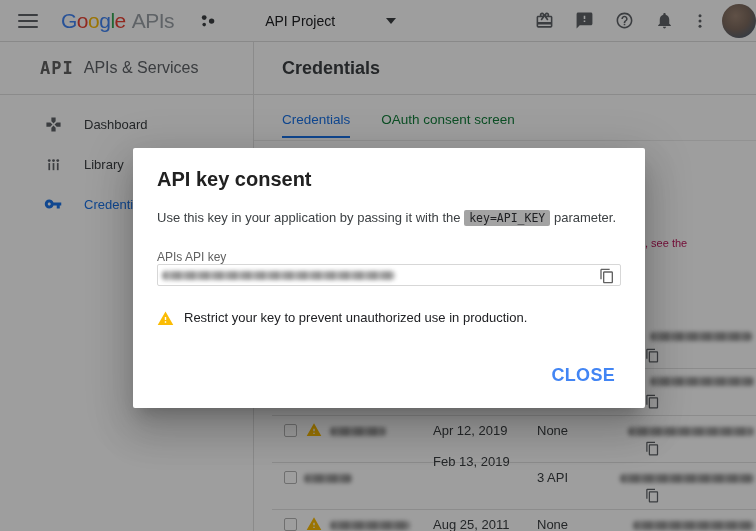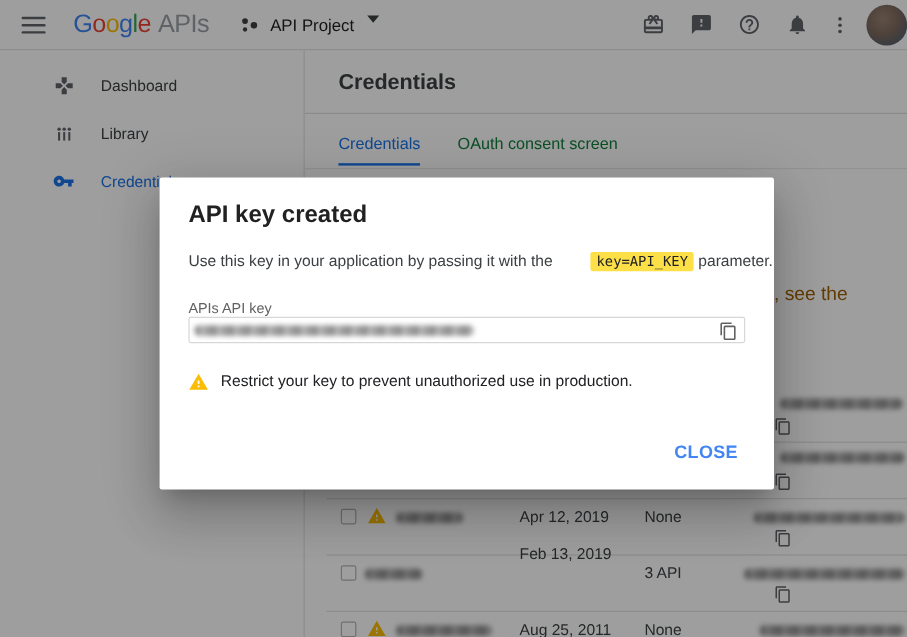--- a/index.html
+++ b/index.html
@@ -14,21 +14,21 @@
   .topbar {
     position:absolute; left:0; top:0; width:756px; height:42px;
     background:#fff; border-bottom:1px solid #ddd;
     display:flex; align-items:center; z-index:1;
   }
   .hamburger { margin-left:18px; width:20px; height:14px; display:flex; flex-direction:column; justify-content:space-between; cursor:pointer; }
   .hamburger div { height:2px; background:#5f6368; border-radius:1px; }
   .logo { margin-left:23px; font-size:21px; letter-spacing:-0.5px; display:flex; align-items:baseline; }
   .logo .lg-letter { font-weight:500; }
   .logo .lg-suffix { color:#9aa0a6; margin-left:6px; font-weight:400; }
-  .proj-switcher { margin-left:26px; display:flex; align-items:flex-start; cursor:pointer; }
+  .proj-switcher { margin-left:26px; display:flex; align-items:center; cursor:pointer;gap:40px; }
   .proj-label { font-size:14px; color:#202124; margin-left:9px; }
   .caret { width:0; height:0; border-left:5px solid transparent; border-right:5px solid transparent; border-top:6px solid #3c4043; margin-left:11px; }
   .tb-icons { margin-left:auto; display:flex; align-items:center; }
   .tb-icon { width:40px; height:40px; display:flex; align-items:center; justify-content:center; cursor:pointer; }
   .avatar {
     width:34px; height:34px; border-radius:50%; margin-left:6px; flex:none;
     background:radial-gradient(circle at 40% 35%, #9b8373 0%, #7d6a5e 45%, #56606e 80%, #3c465a 100%);
   }
 
   
@@ -44,48 +44,48 @@
   
   .main { position:absolute; left:254px; top:42px; width:502px; height:489px; background:#fff; z-index:1; }
   .main-header { height:53px; border-bottom:1px solid #e0e0e0; display:flex; align-items:center; }
   .page-title { margin-left:28px; font-size:18px; color:#3c4043; }
   .tabs { margin-left:28px; padding-top:17px; display:flex; border-bottom:0; font-size:13.5px; }
   .tab { margin-right:31px; padding-bottom:9px; color:#15803d; cursor:pointer; border-bottom:2px solid transparent; }
   .tab.active { border-bottom-color:#1a73e8; }
   .tabs-rule { position:absolute; left:0; top:98px; width:502px; height:1px; background:#ececec; }
 
   
-  .bg-sentence { position:absolute; left:391px; top:195px; font-size:16px; color:#a16207; }
+  .bg-sentence { position:absolute; left:391px; top:195px; font-size:11px; color:#be185d; }
   .bg-keyheader { position:absolute; left:373px; top:293px; font-size:13px; font-weight:bold; color:#202124; }
   .row-sep { position:absolute; left:18px; width:484px; height:1px; background:#e2e2e2; }
   .smudge { position:absolute; height:9px; border-radius:4px;
     background:repeating-linear-gradient(93deg,#7d7d7d 0 5px,#a9a9a9 5px 9px,#8b8b8b 9px 14px);
     filter:blur(2px); opacity:.85; }
   .cbx { position:absolute; width:13px; height:13px; border:1px solid #b3b3b3; border-radius:2px; background:transparent; cursor:pointer; }
   .warn-ico, .copy-ico { position:absolute; display:flex; }
   .cell-date, .cell-usage { position:absolute; font-size:13px; color:#3c4043; white-space:nowrap; }
 
   
   .overlay { position:absolute; inset:0; background:rgba(0,0,0,0.38); z-index:5; }
   .modal {
     position:absolute; left:133px; top:148px; width:512px; height:260px; background:#fff;
     border-radius:2px; z-index:6;
     box-shadow:0 11px 15px -7px rgba(0,0,0,.2), 0 24px 38px 3px rgba(0,0,0,.14), 0 9px 46px 8px rgba(0,0,0,.12);
   }
   .modal-title { position:absolute; left:24px; top:20px; font-size:20px; color:#212121; }
   .modal-body { position:absolute; left:24px; top:62px; font-size:13px; color:#3c4043; }
-  .code-chip { font-family:"DejaVu Sans Mono", monospace; font-size:11.5px; background:#fde047; color:#202124; padding:1px 5px; border-radius:2px;margin-left:28px; }
+  .code-chip { font-family:"DejaVu Sans Mono", monospace; font-size:11.5px; background:#a3a3a3; color:#202124; padding:1px 5px; border-radius:2px; }
   .field-label { position:absolute; left:24px; top:102px; font-size:12px; color:#616161; }
   .key-field { position:absolute; left:24px; top:116px; width:464px; height:22px; border:1px solid #d7d7d7; border-radius:2px; background:#fff; }
   .key-field .smudge { left:4px; top:6px; width:233px; }
   .field-copy { position:absolute; right:5px; top:3px; cursor:pointer; }
   .modal-warning { position:absolute; left:24px; top:162px; display:flex; align-items:flex-start; }
   .modal-warning span { margin-left:10px; font-size:13px; color:#202124; }
   .modal-actions { position:absolute; right:22px; bottom:16px; display:flex; }
-  .txt-btn { font-size:15px; font-weight:bold; letter-spacing:.3px; background:none; border:none; cursor:pointer; font-family:"Liberation Sans", sans-serif; padding:6px 8px; }
+  .txt-btn { font-size:18px; font-weight:bold; letter-spacing:.3px; background:none; border:none; cursor:pointer; font-family:"Liberation Sans", sans-serif; padding:6px 8px; }
 </style>
 </head>
 <body>
 
 <div class="screen">
 
   <header class="topbar">
     <div class="hamburger">
         <div></div>
         <div></div>
@@ -140,20 +140,24 @@
             <circle cx="12" cy="5" r="2"></circle>
             <circle cx="12" cy="12" r="2"></circle>
             <circle cx="12" cy="19" r="2"></circle>
           </svg>
       </div>
       <div class="avatar"></div>
     </div>
   </header>
 
   <aside class="sidebar">
+    <div class="sidebar-header">
+      <span class="api-logo">API</span>
+      <span class="sidebar-title">APIs &amp; Services</span>
+    </div>
     <nav class="side-nav">
       <div class="side-item">
         <span class="si-icon">
           <svg width="17" height="17" viewBox="0 0 24 24" fill="#5f6368">
               <path d="M15 7.5V2H9v5.5l3 3 3-3zM7.5 9H2v6h5.5l3-3-3-3zM9 16.5V22h6v-5.5l-3-3-3 3zM16.5 9l-3 3 3 3H22V9h-5.5z"></path>
             </svg>
         </span>
         <span>Dashboard</span>
       </div>
       <div class="side-item">
@@ -248,21 +252,21 @@
     </span>
     <div class="smudge" style="left:76px; top:479px; width:80px;"></div>
     <span class="cell-date" style="left:179px; top:475px;text-align:right;">Aug 25, 2011</span>
     <span class="cell-usage" style="left:283px; top:475px;">None</span>
     <div class="smudge" style="left:379px; top:479px; width:121px;"></div>
   </main>
 
   <div class="overlay"></div>
 
   <div class="modal">
-    <h2 class="modal-title">API key created</h2>
+    <h2 class="modal-title">API key consent</h2>
 
     <p class="modal-body">
       <span>Use this key in your application by passing it with the</span>
       <span class="code-chip">key=API_KEY</span>
       <span>parameter.</span>
     </p>
 
     <label class="field-label">APIs API key</label>
 
     <div class="key-field">

